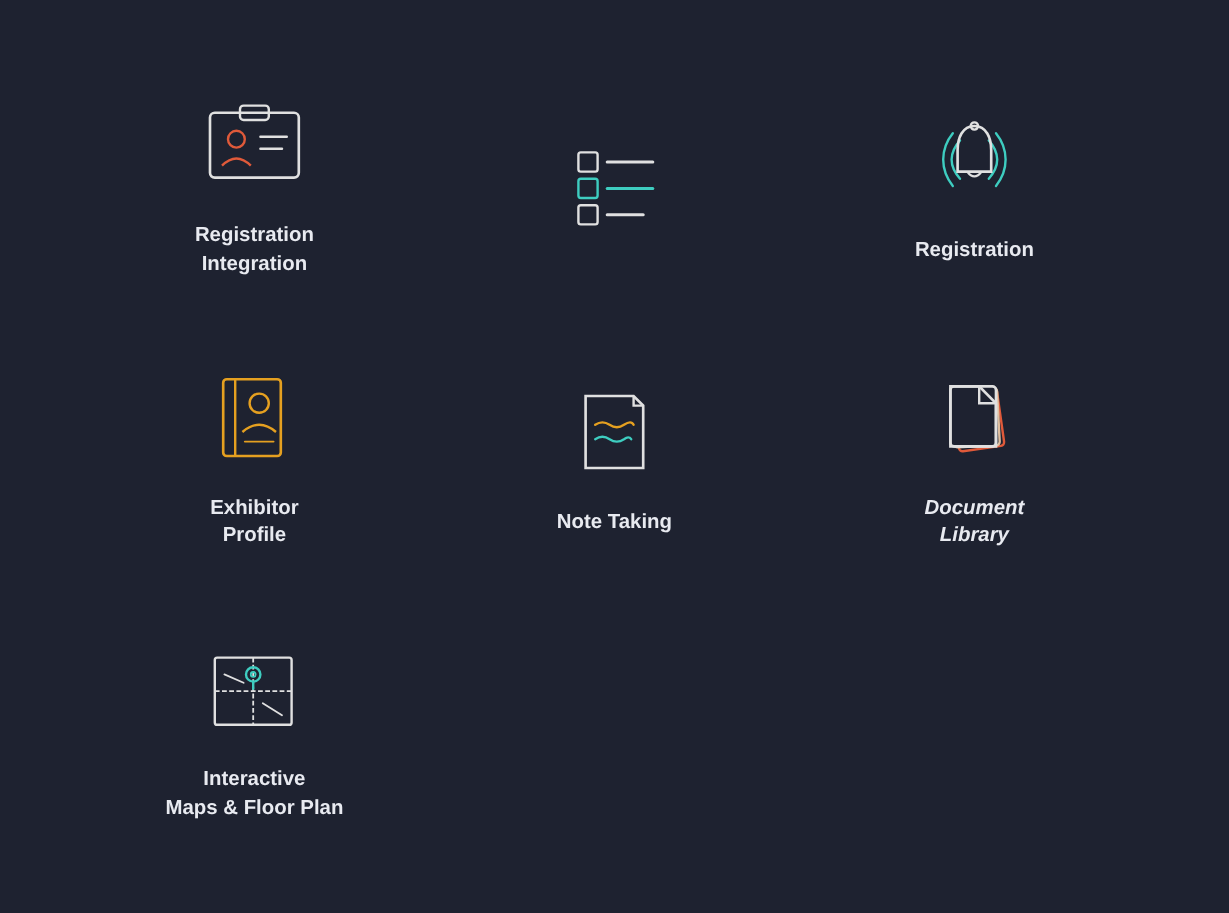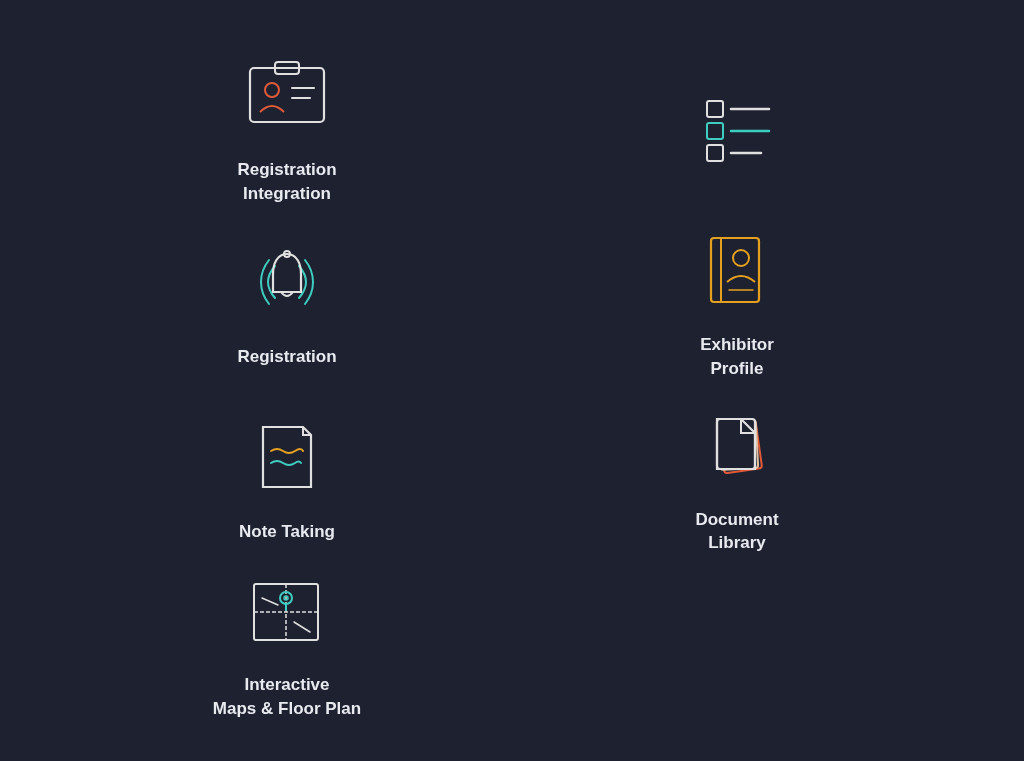--- a/index.html
+++ b/index.html
@@ -8,21 +8,21 @@
       width: 1024px;
       height: 761px;
       display: flex;
       align-items: center;
       justify-content: center;
       font-family: 'Segoe UI', Arial, sans-serif;
       overflow: hidden;
     }
     .grid {
       display: grid;
-      grid-template-columns: repeat(2, 1fr);
+      grid-template-columns: repeat(3, 1fr);
       grid-template-rows: repeat(3, 1fr);
       width: 900px;
       height: 680px;
     }
     .cell {
       display: flex;
       flex-direction: column;
       align-items: center;
       justify-content: center;
       gap: 18px;
@@ -147,21 +147,21 @@
         <rect x="24" y="18" width="38" height="48" rx="3" stroke="#e05a3a" stroke-width="2" fill="none" transform="rotate(-8, 43, 42)"></rect>
 
         <rect x="22" y="16" width="38" height="48" rx="3" stroke="#e0c0a0" stroke-width="2" fill="#1e2230" transform="rotate(-3, 41, 40)"></rect>
 
         <rect x="20" y="14" width="38" height="50" rx="3" stroke="#e0e0e0" stroke-width="2.2" fill="#1e2230"></rect>
 
         <path d="M20 14 L20 14 L44 14 L58 28 L58 64 L20 64 Z" stroke="#e0e0e0" stroke-width="2.2" fill="none"></path>
         <path d="M44 14 L44 28 L58 28" stroke="#e0e0e0" stroke-width="2" fill="none"></path>
       </svg>
     </div>
-    <div class="cell-label" style="white-space:pre-line;">Document
+    <div class="cell-label" style="white-space:pre-line;font-style:italic;">Document
 Library</div>
   </div>
 
   <div class="cell">
     <div class="icon-wrap">
       <svg width="90" height="80" viewBox="0 0 90 80" fill="none" xmlns="http://www.w3.org/2000/svg">
 
         <rect x="12" y="14" width="64" height="56" rx="2" stroke="#e0e0e0" stroke-width="2" fill="none"></rect>
 
         <line x1="44" y1="14" x2="44" y2="70" stroke="#e0e0e0" stroke-width="1.5" stroke-dasharray="4,2"></line>

